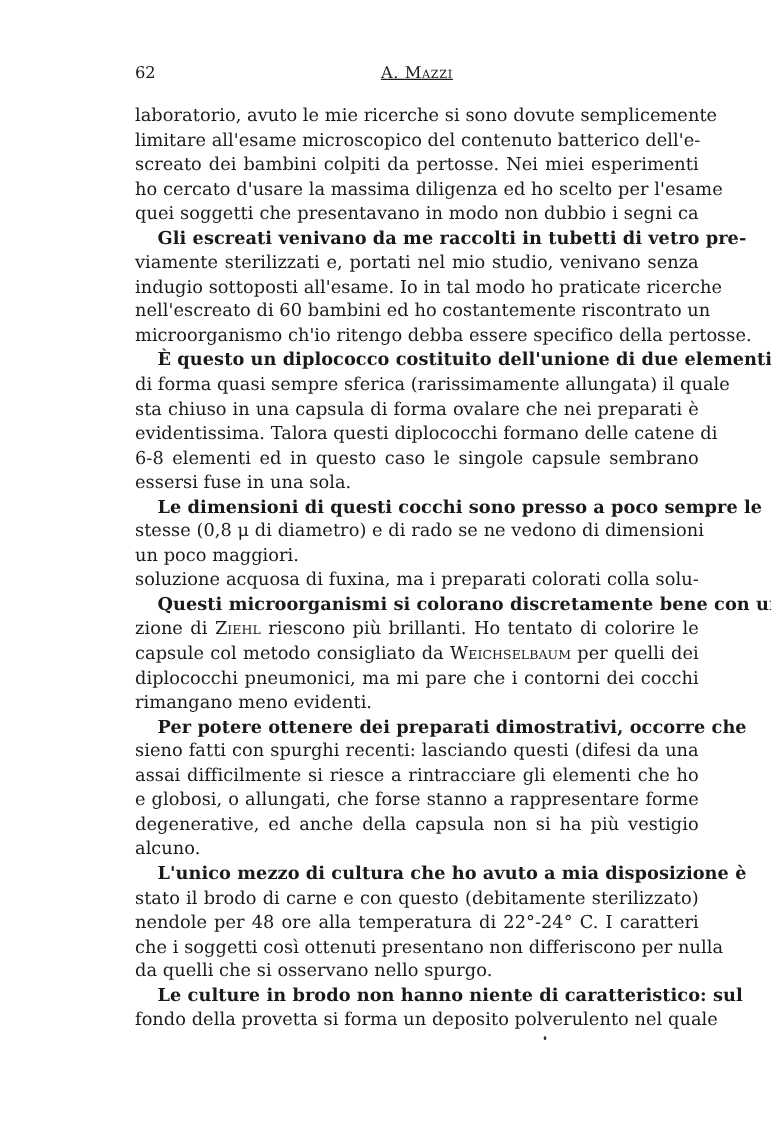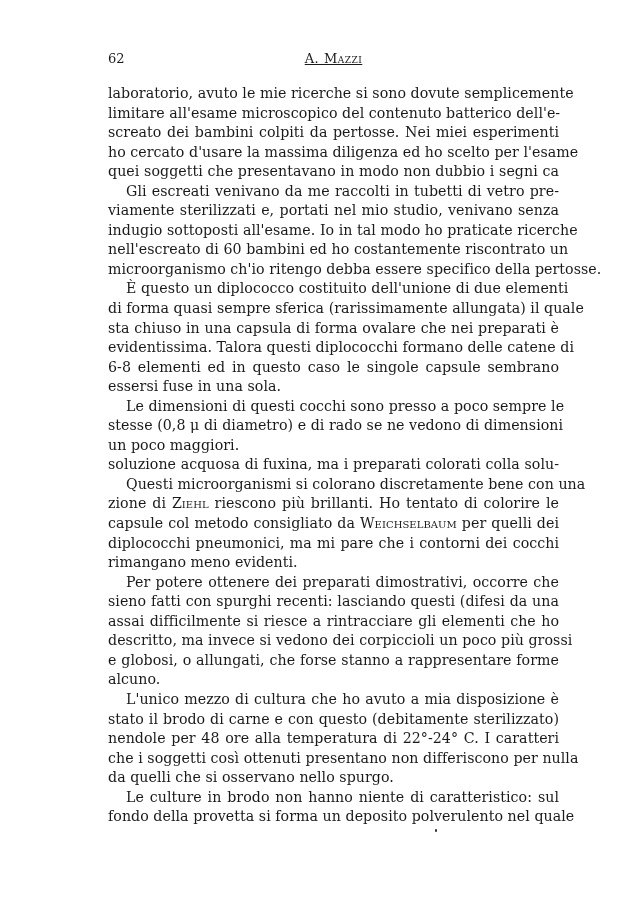--- a/index.html
+++ b/index.html
@@ -54,20 +54,21 @@
       text-align: justify;
       text-align-last: justify;
       letter-spacing: 0.05px;
       word-spacing: 0px;
     }
     .line.last {
       text-align-last: left;
     }
     .line.indent {
       padding-left: 18px;
+      font-weight: bold;
     }
     .sc {
       font-variant: small-caps;
     }
     .speck {
       position: absolute;
       left: 435px;
       top: 829px;
       width: 2px;
       height: 3px;
@@ -105,22 +106,22 @@
       <span class="line last">un poco maggiori.</span>
       <span class="line">soluzione acquosa di fuxina, ma i preparati colorati colla solu-</span>
       <span class="line indent">Questi microorganismi si colorano discretamente bene con una</span>
       <span class="line">zione di <span class="sc">Ziehl</span> riescono più brillanti. Ho tentato di colorire le</span>
       <span class="line">capsule col metodo consigliato da <span class="sc">Weichselbaum</span> per quelli dei</span>
       <span class="line">diplococchi pneumonici, ma mi pare che i contorni dei cocchi</span>
       <span class="line last">rimangano meno evidenti.</span>
       <span class="line indent">Per potere ottenere dei preparati dimostrativi, occorre che</span>
       <span class="line">sieno fatti con spurghi recenti: lasciando questi (difesi da una</span>
       <span class="line">assai difficilmente si riesce a rintracciare gli elementi che ho</span>
-      <span class="line">descritto, ma invece si vedono dei corpiccioli un poco più grossi</span>
       <span class="line">e globosi, o allungati, che forse stanno a rappresentare forme</span>
+      <span class="line">degenerative, ed anche della capsula non si ha più vestigio</span>
       <span class="line last">alcuno.</span>
       <span class="line indent">L'unico mezzo di cultura che ho avuto a mia disposizione è</span>
       <span class="line">stato il brodo di carne e con questo (debitamente sterilizzato)</span>
       <span class="line">nendole per 48 ore alla temperatura di 22°-24° C. I caratteri</span>
       <span class="line">che i soggetti così ottenuti presentano non differiscono per nulla</span>
       <span class="line last">da quelli che si osservano nello spurgo.</span>
       <span class="line indent">Le culture in brodo non hanno niente di caratteristico: sul</span>
       <span class="line">fondo della provetta si forma un deposito polverulento nel quale</span>
     </div>
 </div>

